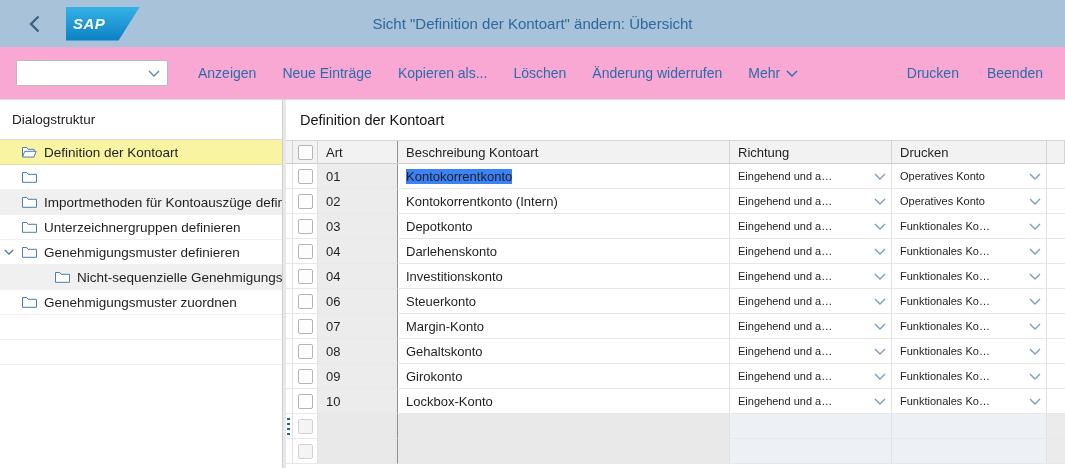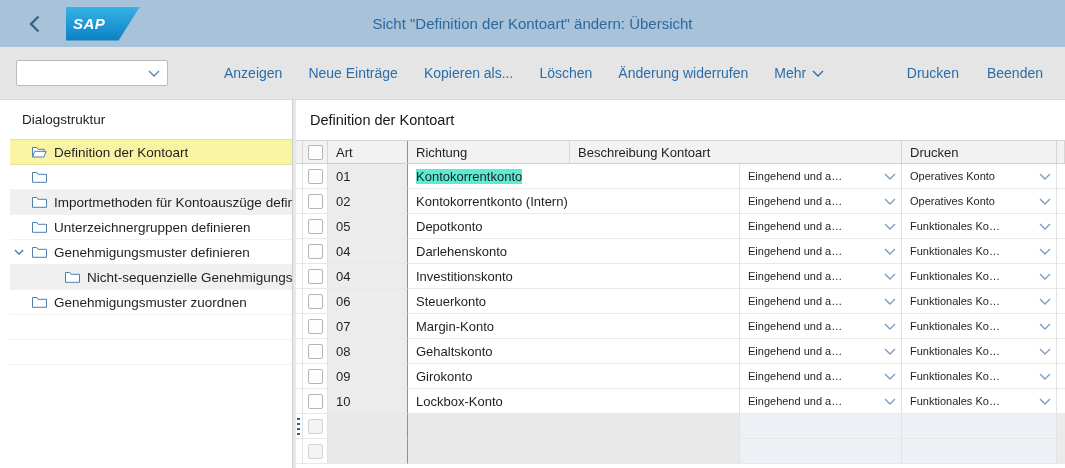--- a/index.html
+++ b/index.html
@@ -9,31 +9,31 @@
   
   .topbar { height:47px; background:#a7c2d9; display:flex; align-items:center; position:relative; }
   .back-btn { margin-left:24px; width:20px; height:24px; display:flex; align-items:center; justify-content:center; cursor:pointer; }
   .back-btn svg { stroke:#3c6285; }
   .sap-logo { margin-left:22px; width:74px; height:34px; background:linear-gradient(180deg,#35b2e7,#0b80c3);
     clip-path:polygon(0 0,100% 0,71% 100%,0 100%); display:flex; align-items:center; }
   .sap-logo span { color:#fff; font-weight:bold; font-style:italic; font-size:15px; padding-left:7px; letter-spacing:.5px; }
   .win-title { position:absolute; left:0; right:0; text-align:center; color:#2d689c; font-size:15px; pointer-events:none; }
 
   
-  .toolbar { height:53px; background:#e5e5e5; border-bottom:1px solid #d9dcde; display:flex; align-items:center; padding:0 16px;gap:26px; }
+  .toolbar { height:53px; background:#f9a8d4; border-bottom:1px solid #d9dcde; display:flex; align-items:center; padding:0 16px; }
   .combobox { width:152px; height:26px; background:#fff; border:1px solid #b6bcc2; border-radius:2px;
     display:flex; align-items:center; justify-content:flex-end; padding-right:7px; cursor:pointer; }
   .combobox .dd svg { stroke:#5b87ae; }
   .tb-group { display:flex; align-items:center; gap:26px; margin-left:30px; }
   .tb-right { margin-left:auto; display:flex; align-items:flex-start; gap:28px; padding-right:6px; }
   .tb-btn { color:#2a6da9; font-size:14px; cursor:pointer; white-space:nowrap; display:flex; align-items:center; gap:6px; }
   .tb-btn .dd svg { stroke:#2a6da9; }
 
   
-  .content { display:flex; height:368px;margin-left:10px; }
+  .content { display:flex; height:368px; }
   .tree-panel { width:283px; border-right:1px solid #cfcfcf; background:#fff; overflow:hidden; }
   .splitter { width:3px; background:#e6e8ea; cursor:col-resize; }
   .tree-header { height:40px; display:flex; align-items:center; padding-left:12px; border-bottom:1px solid #dcdcdc; font-size:13.5px; color:#222; }
   .tree-item { height:25px; display:flex; align-items:center; white-space:nowrap; overflow:hidden;
     font-size:13.5px; border-bottom:1px solid #f1f1f1; padding-left:22px; cursor:pointer; }
   .tree-item.zebra { background:#f0f0f0; }
   .tree-item.selected { background:#f8f4a2; border-bottom:1px solid #e8e39a; }
   .tree-item.haschev { padding-left:4px; }
   .tree-item.child { padding-left:55px; }
   .tchev { width:14px; display:flex; align-items:center; margin-right:4px; }
@@ -58,21 +58,21 @@
   .gh .c-art { background:#f2f2f2 !important; border-right:1px solid #909090 !important; }
   .c-desc { width:332px; flex:0 0 auto; padding-left:8px; }
   .c-dir  { width:162px; flex:0 0 auto; }
   .c-attr { width:155px; flex:0 0 auto; }
   .c-stub { flex:1; border-right:none; }
   .select-cell { justify-content:space-between; padding:0 5px 0 8px; cursor:pointer; }
   .mono { font-family:Liberation Sans, sans-serif; font-size:11px; white-space:nowrap; overflow:hidden; }
   .dd { display:flex; align-items:center; }
   .select-cell .dd svg { stroke:#7d9cc0; }
   .checkbox { width:15px; height:15px; background:#fdfdfd; border:1px solid #b5b5b5; border-radius:2px; cursor:pointer; }
-  .hl { background:#5eead4; }
+  .hl { background:#3b82f6; }
 
   .grid-row.empty .c-art, .grid-row.empty .c-desc { background:#e9e9e9 !important; }
   .grid-row.empty .c-art { border-right:1px solid #909090 !important; }
   .grid-row.empty .c-dir, .grid-row.empty .c-attr { background:#edf1f6; }
   .grid-row.empty .c-stub { background:#ebebeb; }
   .grid-row.empty .checkbox { background:#f4f4f4; border-color:#d2d2d2; }
   .drag-dots::before { content:""; position:absolute; left:1px; top:4px; width:3px; height:17px;
     background:repeating-linear-gradient(to bottom,#2f5f96 0 2px,transparent 2px 5px); }
 </style>
 </head>
@@ -195,22 +195,22 @@
   <div class="main-panel">
     <div class="main-title">Definition der Kontoart</div>
 
     <div class="grid">
       <div class="grid-row gh">
         <div class="cell c-marker"></div>
         <div class="cell c-cb">
           <div class="checkbox"></div>
         </div>
         <div class="cell c-art">Art</div>
+        <div class="cell c-desc">Beschreibung Kontoart</div>
         <div class="cell c-dir" style="padding-left:8px">Richtung</div>
-        <div class="cell c-desc">Beschreibung Kontoart</div>
         <div class="cell c-attr" style="padding-left:8px">Drucken</div>
         <div class="cell c-stub"></div>
       </div>
       <div id="grid-body">
           <div class="grid-row">
             <div class="cell c-marker"></div>
             <div class="cell c-cb">
               <div class="checkbox"></div>
             </div>
             <div class="cell c-art">
@@ -265,21 +265,21 @@
               </span>
             </div>
             <div class="cell c-stub"></div>
           </div>
           <div class="grid-row">
             <div class="cell c-marker"></div>
             <div class="cell c-cb">
               <div class="checkbox"></div>
             </div>
             <div class="cell c-art">
-              <span>05</span>
+              <span>03</span>
             </div>
             <div class="cell c-desc">
               <span class="">Depotkonto</span>
             </div>
             <div class="cell c-dir select-cell">
               <span class="mono">Eingehend und a…</span>
               <span class="dd">
                 <svg width="12" height="7" viewBox="0 0 12 7" fill="none" stroke-width="1.4">
                   <path d="M1 1 L6 6 L11 1"></path>
                 </svg>

